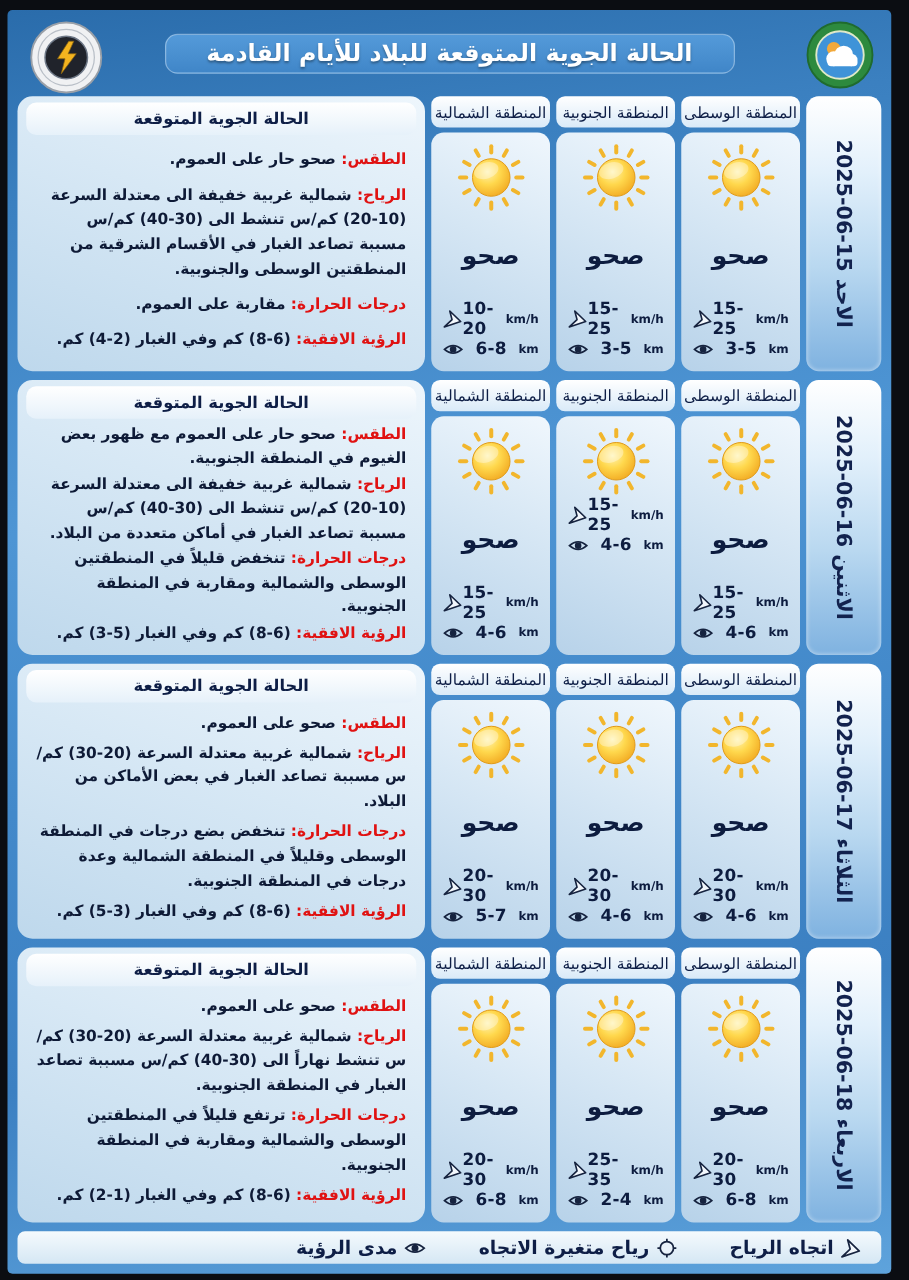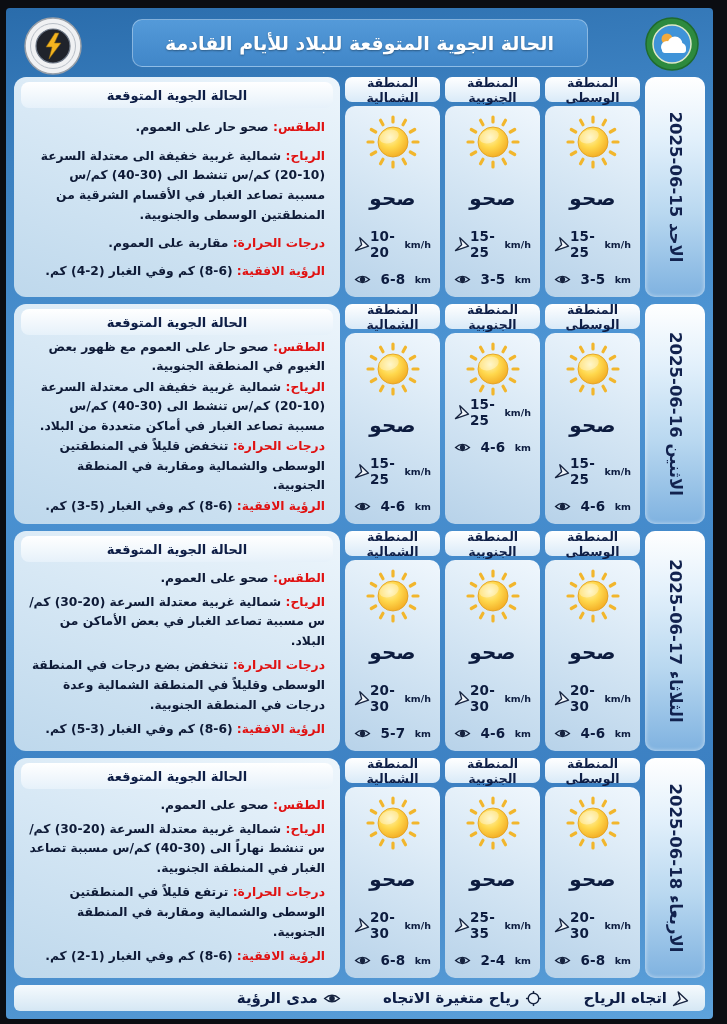--- a/index.html
+++ b/index.html
@@ -13,21 +13,21 @@
     position:absolute; left:6px; top:8px; width:707px; height:1011px;
     background:linear-gradient(172deg,#2a6cab 0%,#3b80c0 14%,#4e95d4 38%,#4389ca 58%,#3c80c2 78%,#5ea3dc 100%);
     border-radius:4px; padding:6px 8px;
   }
   
   .header { height:58px; position:relative; display:flex; align-items:center; justify-content:center; }
   .logo { position:absolute; top:1px; }
   .logo.left  { left:8px; }
   .logo.right { right:4px; }
   .title-bar {
-    width:456px; height:48px;
+    width:456px; height:32px;
     background:linear-gradient(180deg,#549ad9,#4086c8);
     border:1px solid rgba(255,255,255,.35);
     border-radius:10px;
     display:flex; align-items:center; justify-content:center;
     color:#ffffff; font-size:19px; font-weight:bold;
     text-shadow:0 1px 2px rgba(0,0,0,.35);
     direction:rtl;
   }
   
   .rows { display:flex; flex-direction:column; gap:7px; margin-top:5px; }
@@ -48,40 +48,40 @@
     transform:translate(-50%,-50%) rotate(90deg);
     direction:ltr; text-align:center; white-space:nowrap;
     font-size:16.5px; font-weight:bold; color:#12224e; letter-spacing:.3px;
   }
   
   .region-col { display:flex; flex-direction:column; gap:4px; }
   .region-chip {
     height:25px; border-radius:7px;
     background:linear-gradient(180deg,#ffffff,#d9eaf8);
     display:flex; align-items:center; justify-content:center;
-    font-size:12.5px; font-weight:bold; color:#0e1e46;text-align:center;
+    font-size:12.5px; font-weight:normal; color:#0e1e46;text-align:center;
   }
   .region-cell {
     flex:1; border-radius:10px;
     background:linear-gradient(205deg,#f0f7fd 0%,#d8e8f5 40%,#b7d2e9 100%);
     display:flex; flex-direction:column; align-items:center;
     padding:9px 7px 10px;
   }
   .sun-icon { width:54px; height:54px; flex:0 0 auto; }
   .cond {
     flex:1; display:flex; align-items:center; justify-content:center; text-align:center;
     font-size:20px; font-weight:bold; color:#0d1c3f; line-height:1.25; direction:rtl;
   }
   .cond.cond-small { font-size:11.5px; }
   .metric {
     width:100%; direction:ltr;
     display:flex; align-items:center; justify-content:space-between;
     padding:0 2px; font-weight:bold; color:#0d1c3f;
   }
-  .metric + .metric { margin-top:11px; }
+  .metric + .metric { }
   .metric .val { font-size:13.5px; letter-spacing:.2px; }
   .metric .unit { font-size:9.5px; }
   .metric svg { flex:0 0 auto; }
   
   .forecast-panel {
     direction:rtl; border-radius:12px;
     background:linear-gradient(200deg,#eef6fc 0%,#d7e8f5 45%,#bed8ec 100%);
     padding:5px 7px 7px; display:flex; flex-direction:column;
   }
   .fp-chip {

